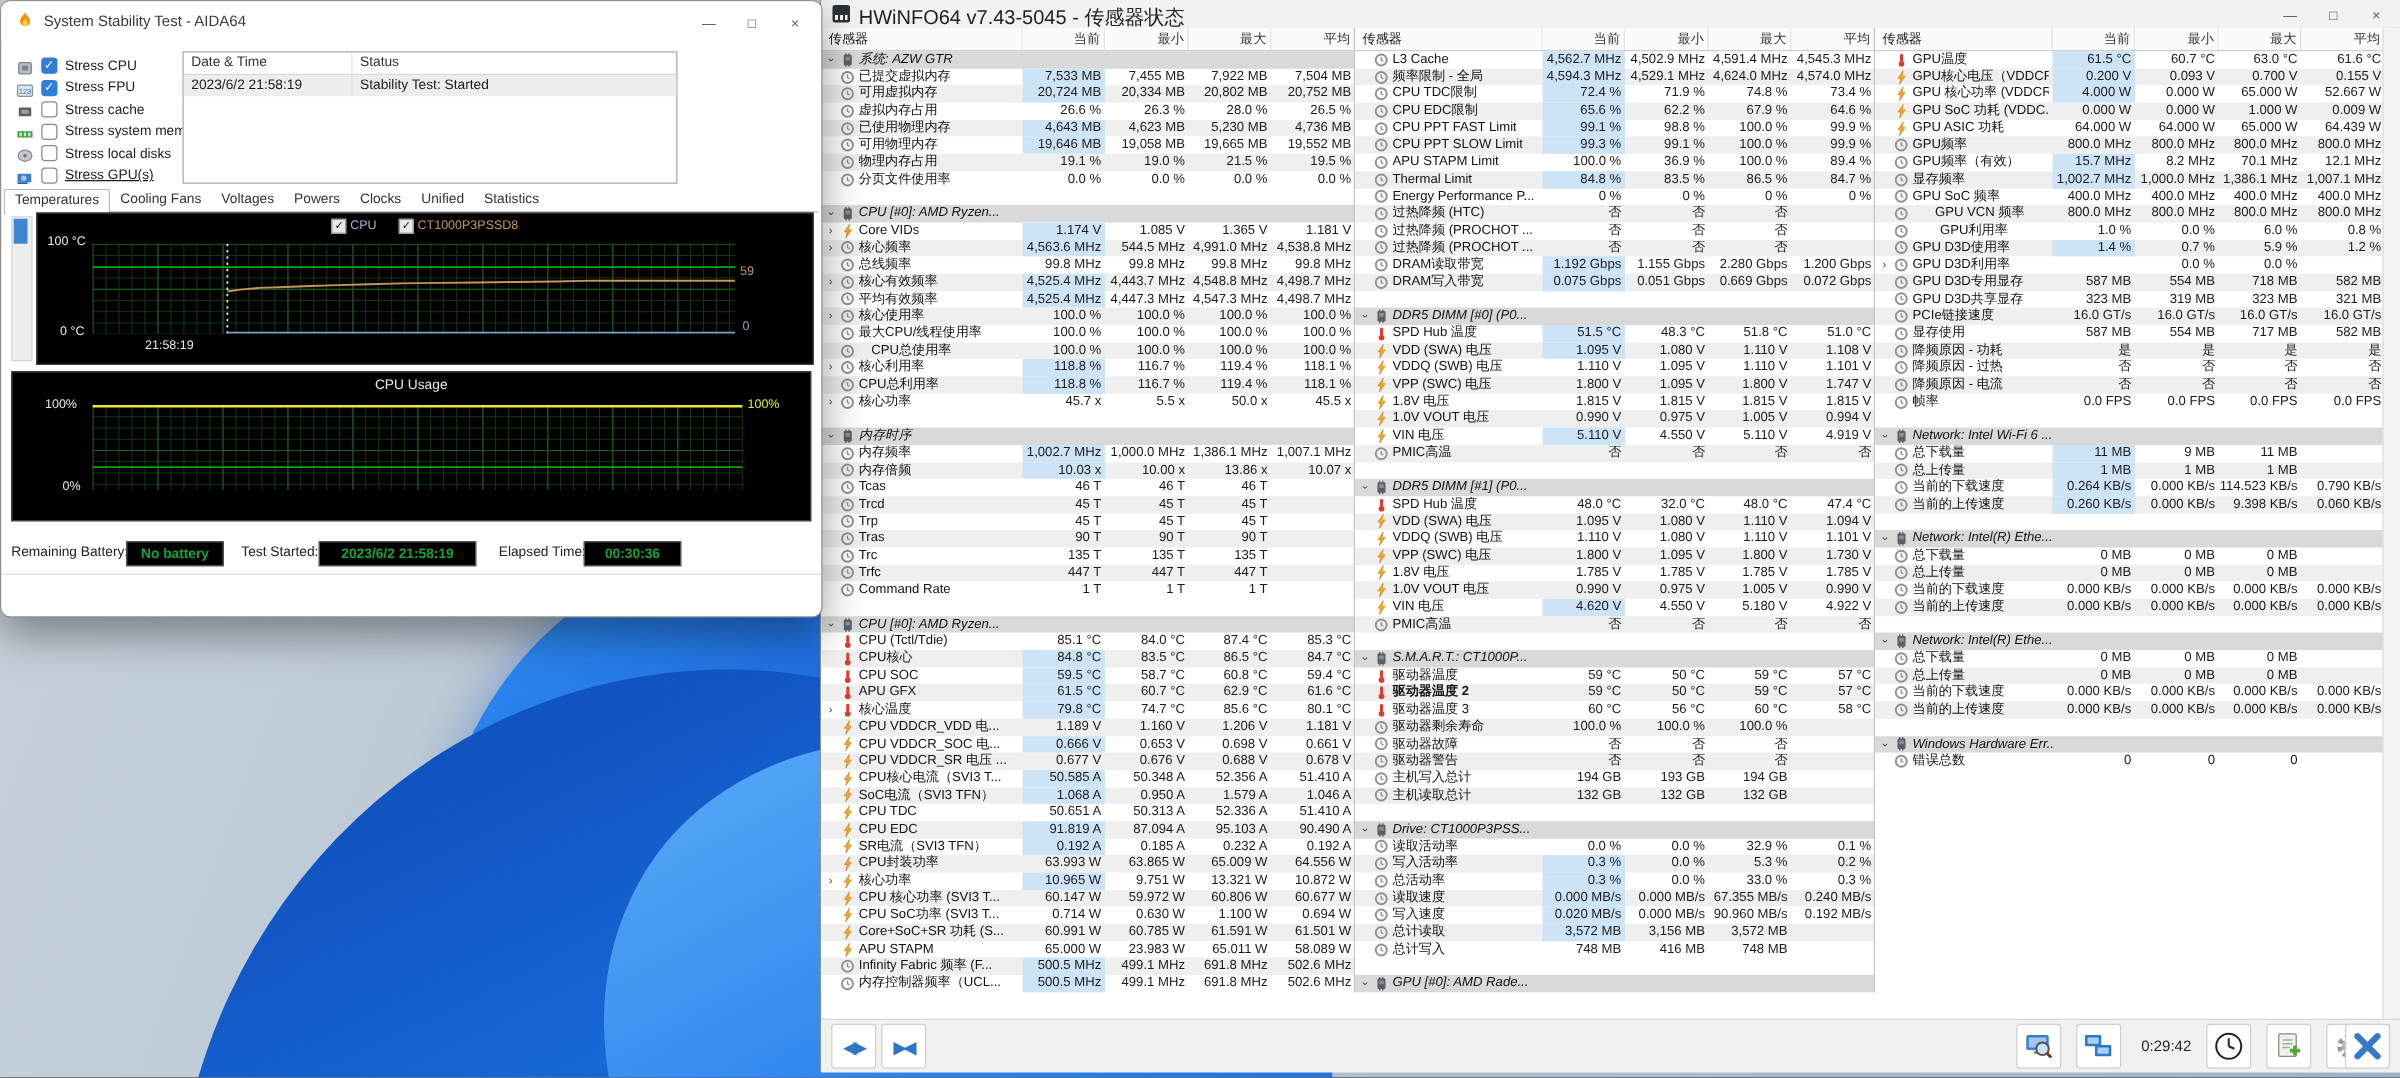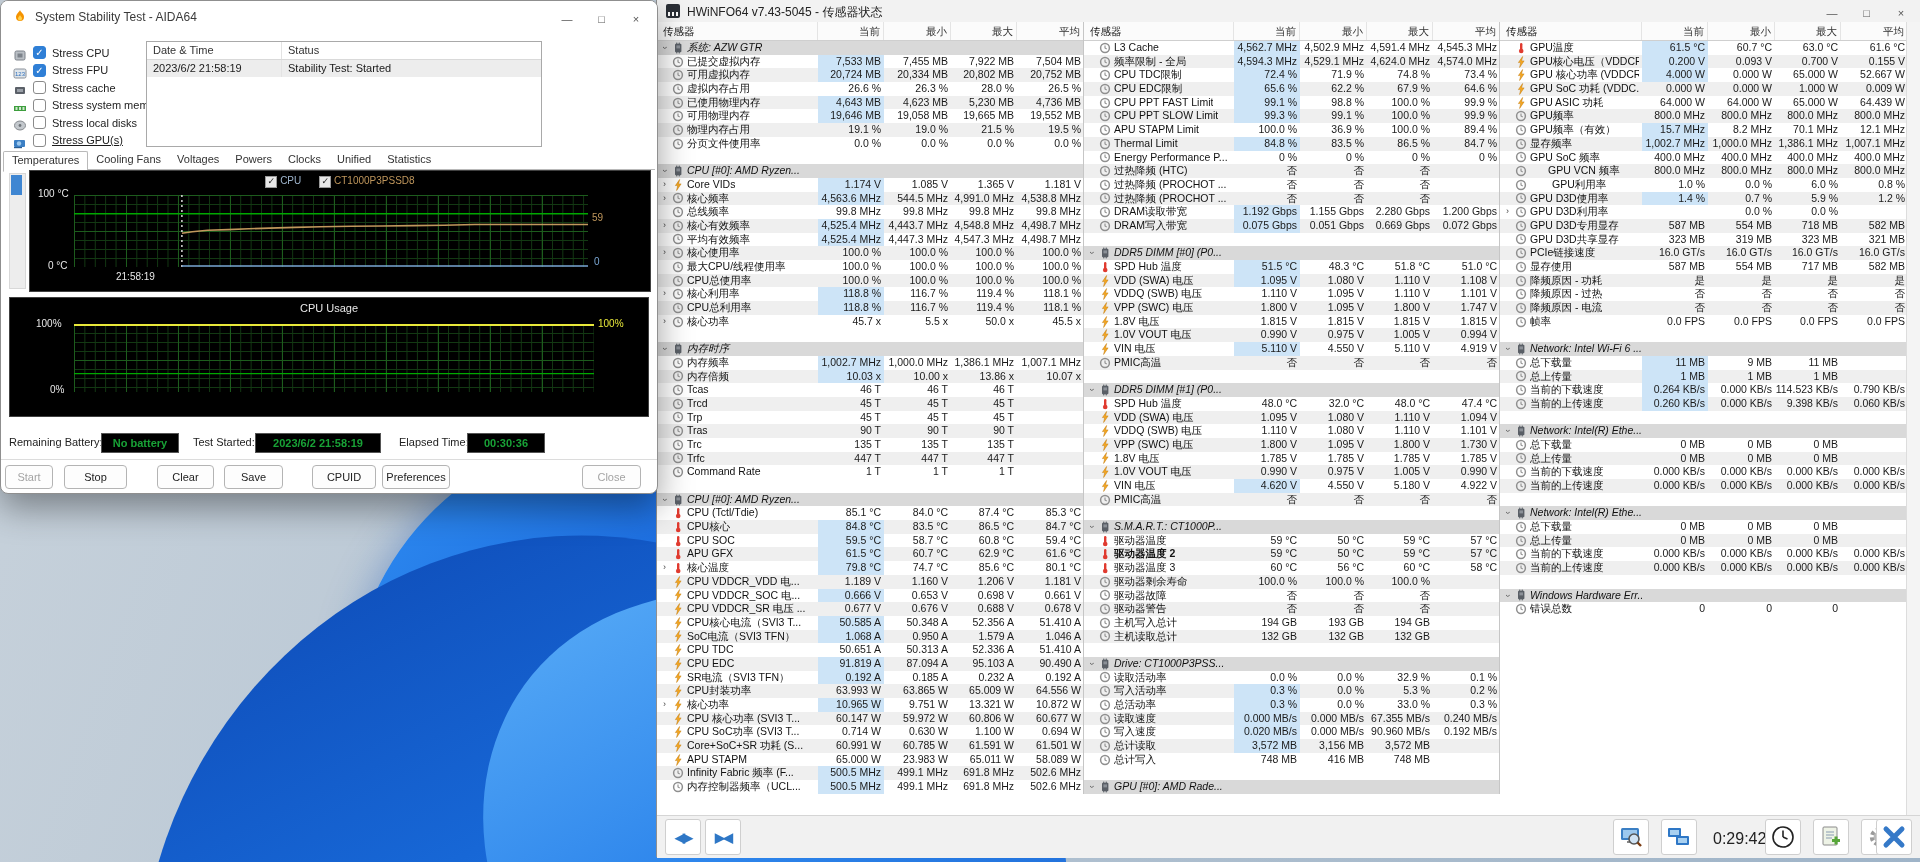--- a/index.html
+++ b/index.html
@@ -45,21 +45,21 @@
   .gl{position:absolute;color:#e8e8e8;font-size:10px;}
   .legend{position:absolute;top:4px;left:0;right:0;display:flex;justify-content:center;gap:18px;font-size:10px;}
   .legend .cb{width:10px;height:10px;background:#e8e8e8;border:1px solid #9a9a9a;color:#222;font-size:9px;line-height:9px;text-align:center;display:inline-block;}
   .lcd{background:#000;border:1px solid #555;color:#18a236;font-size:11px;font-weight:bold;text-align:center;height:18px;line-height:18px;position:absolute;}
   .flabel{position:absolute;font-size:11px;color:#222;top:3px;}
   .abtn{position:absolute;height:24px;background:#fdfdfd;border:1px solid #b4b4b4;border-radius:4px;font-size:11px;color:#222;text-align:center;line-height:22px;box-sizing:border-box;}
   .abtn.dis{color:#a4a4a4;}
   
   .hwinfo{position:absolute;left:656px;top:0;width:1264px;height:857px;background:#fff;border-left:1px solid #8f8f8f;z-index:2;box-sizing:border-box;}
   .hw-titlebar{position:absolute;left:0;top:0;right:0;height:22px;background:#f2f2f2;border-bottom:1px solid #d8d8d8;}
-  .hw-title{position:absolute;left:30px;top:4px;font-size:12px;color:#222;}
+  .hw-title{position:absolute;left:30px;top:4px;font-size:16px;color:#222;}
   .hw-appicon{position:absolute;left:9px;top:4px;width:14px;height:14px;background:#2b2f36;border-radius:2px;}
   .hw-appicon:after{content:"";position:absolute;left:2px;bottom:2px;width:10px;height:4px;background:repeating-linear-gradient(90deg,#fff 0 2px,transparent 2px 4px);}
   .hw-winbtns{position:absolute;right:4px;top:3px;}
   .hw-col{position:absolute;top:22px;overflow:hidden;background:#fff;}
   .hw-row{display:grid;grid-template-columns:1fr 66px 67px 66px 67px;height:13.69px;line-height:13.7px;font-size:10.5px;}
   .hw-row>div{overflow:hidden;white-space:nowrap;text-align:right;padding-right:3px;}
   .hw-row .lbl{display:flex;align-items:center;text-align:left;padding-left:3px;gap:3px;color:#111;}
   .hw-head{height:18px;line-height:18px;border-bottom:1px solid #cfcfcf;background:#fbfbfb;color:#333;}
   .hw-head>div{border-right:1px solid #e4e4e4;}
   .chev{width:9px;min-width:9px;color:#444;font-size:9px;display:inline-block;text-align:center;}
@@ -70,21 +70,21 @@
   .hw-section i{font-style:italic;}
   .alt{background:#efefef;}
   .hl{background:#cde4f7;}
   .hw-gap{height:13.69px;}
   .colsep{position:absolute;top:22px;width:1px;background:#c6c6c6;}
   .hw-scroll{position:absolute;right:0;top:22px;width:13px;background:#f4f4f4;border-left:1px solid #ddd;}
   .hw-toolbar{position:absolute;left:0;right:0;top:815px;height:42px;background:#f1f1f1;border-top:1px solid #d5d5d5;}
   .tbtn{position:absolute;top:3px;width:36px;height:36px;background:#fff;border:1px solid #cfcfcf;border-radius:3px;display:flex;align-items:center;justify-content:center;box-sizing:border-box;}
   .tbtn svg{width:24px;height:24px;}
   .arrowtxt{color:#2e77c6;font-size:13px;font-weight:bold;letter-spacing:-2px;}
-  .hw-time{position:absolute;top:14px;font-size:16px;color:#222;}
+  .hw-time{position:absolute;top:14px;font-size:12px;color:#222;}
 </style>
 </head>
 <body>
 
 <div class="screen">
 
   <div class="desktop">
     <div class="petal petal2"></div>
     <div class="petal petal1"></div>
     <div class="petal petal3"></div>
@@ -219,29 +219,20 @@
     <div style="position:absolute;left:0;top:432px;width:656px;height:22px;">
       <span class="flabel" style="left:8px;">Remaining Battery:</span>
       <span class="lcd" style="left:100px;top:0;width:76px;">No battery</span>
       <span class="flabel" style="left:192px;">Test Started:</span>
       <span class="lcd" style="left:254px;top:0;width:124px;">2023/6/2 21:58:19</span>
       <span class="flabel" style="left:398px;">Elapsed Time:</span>
       <span class="lcd" style="left:466px;top:0;width:76px;">00:30:36</span>
     </div>
 
     <div style="position:absolute;left:0;top:458px;width:656px;border-top:1px solid #dcdcdc;"></div>
-    <div id="aida-buttons" style="position:absolute;left:0;top:464px;width:656px;height:26px;">
-        <div class="abtn dis" style="left: 4px; width: 48px;">Start</div>
-        <div class="abtn" style="left: 63px; width: 63px;">Stop</div>
-        <div class="abtn" style="left: 156px; width: 57px;">Clear</div>
-        <div class="abtn" style="left: 223px; width: 59px;">Save</div>
-        <div class="abtn" style="left: 311px; width: 64px;">CPUID</div>
-        <div class="abtn" style="left: 381px; width: 68px;">Preferences</div>
-        <div class="abtn dis" style="left: 581px; width: 59px;">Close</div>
-      </div>
   </div>
 
   <div class="hwinfo">
     <div class="hw-titlebar">
       <span class="hw-appicon"></span>
       <span class="hw-title">HWiNFO64 v7.43-5045 - 传感器状态</span>
       <span class="hw-winbtns">
         <span class="winbtn">—</span>
         <span class="winbtn">□</span>
         <span class="winbtn">×</span>
@@ -522,21 +513,21 @@
         </div>
         <div class="hw-row alt">
           <div class="lbl">
             <span class="chev"></span>
             <span class="icn">
               <svg viewBox="0 0 12 12">
                 <circle cx="6" cy="6" r="4.4" fill="none" stroke="#8f8f8f" stroke-width="1.5"></circle>
                 <path d="M6 3.6V6l1.7 1" stroke="#8f8f8f" stroke-width="1.1" fill="none"></path>
               </svg>
             </span>
-            <span style="overflow: hidden; white-space: nowrap;">CPU总使用率</span>
+            <span style="overflow: hidden; white-space: nowrap; margin-left: 10px;">CPU总使用率</span>
           </div>
           <div>100.0 %</div>
           <div>100.0 %</div>
           <div>100.0 %</div>
           <div>100.0 %</div>
         </div>
         <div class="hw-row">
           <div class="lbl">
             <span class="chev">›</span>
             <span class="icn">

